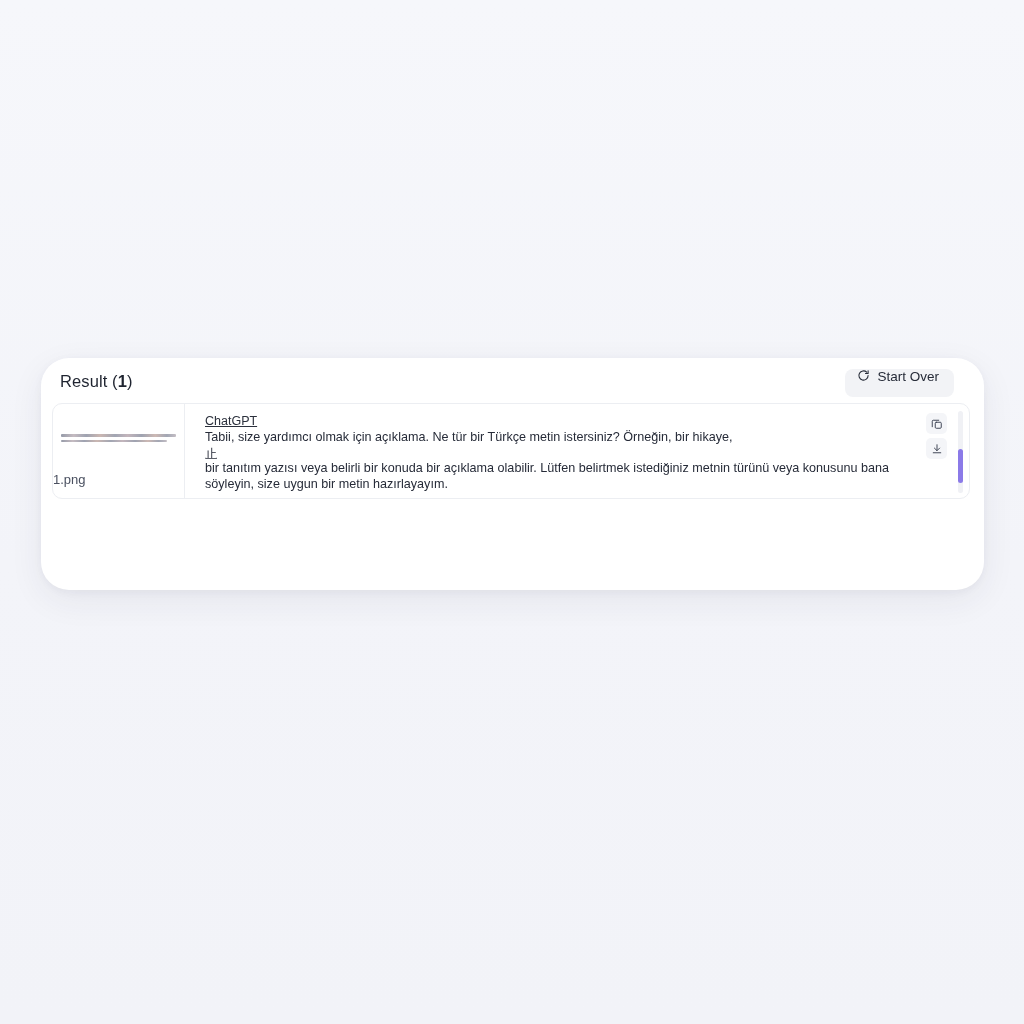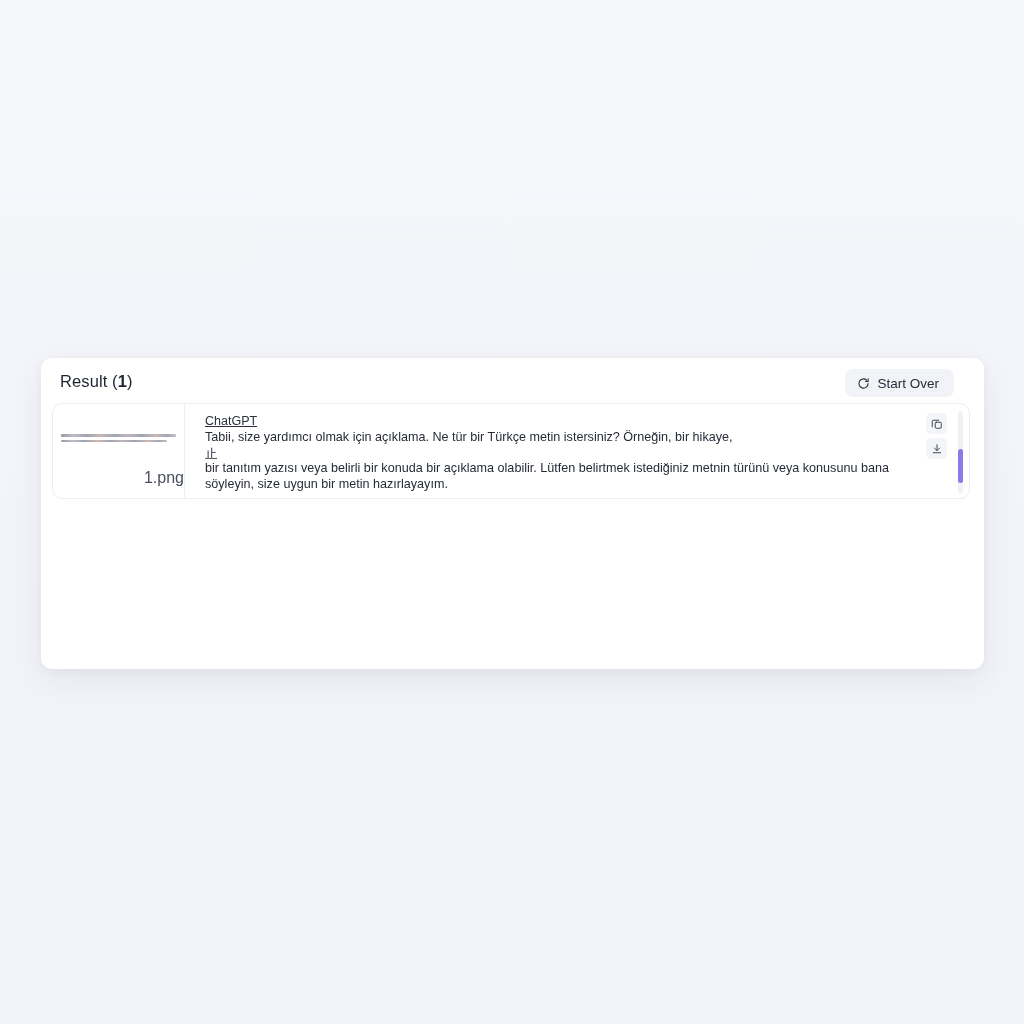--- a/index.html
+++ b/index.html
@@ -15,23 +15,23 @@
     font-family: "Liberation Sans", sans-serif;
     -webkit-font-smoothing: antialiased;
   }
 
   
   #app-root {
     position: absolute;
     left: 41px;
     top: 358px;
     width: 943px;
-    height: 311px;
+    height: 232px;
     background: #ffffff;
-    border-radius: 11px;
+    border-radius: 28px;
     box-shadow: 0 10px 34px rgba(36, 42, 66, 0.07),
                 0 2px 8px rgba(36, 42, 66, 0.045);
   }
 
   
   .card-header {
     position: absolute;
     left: 0; top: 0; right: 0;
     height: 52px;
   }
@@ -46,21 +46,20 @@
   }
   .result-title .count { font-weight: 700; }
 
   .start-over-btn {
     position: absolute;
     right: 30px;
     top: 11px;
     height: 28px;
     padding: 0 15px 0 12px;
     display: flex;
-    align-items: center;
     gap: 7px;
     background: #f2f3f6;
     border: none;
     border-radius: 8px;
     cursor: pointer;
     font-family: inherit;
   }
   .start-over-btn .label {
     font-size: 13.5px;
     color: #262b38;
@@ -110,22 +109,22 @@
        #8d92a2 47%, #b7a6ae 58%, #8a8fa0 70%, #c2aaa4 82%,
        #8f94a4 92%, #b8b0b8 100%);
     opacity: .82;
     filter: blur(.18px);
   }
   .thumb-lines .tline.short { width: 92%; }
   .thumb-name {
     position: absolute;
     left: 0; right: 0;
     bottom: 11px;
-    text-align: right;
-    font-size: 16px;
+    text-align: left;
+    font-size: 13px;
     color: #4a5060;
   }
 
   .text-cell {
     flex: 1 1 auto;
     position: relative;
     padding: 9px 62px 9px 20px;
     min-width: 0;
   }
   .msg-author {

